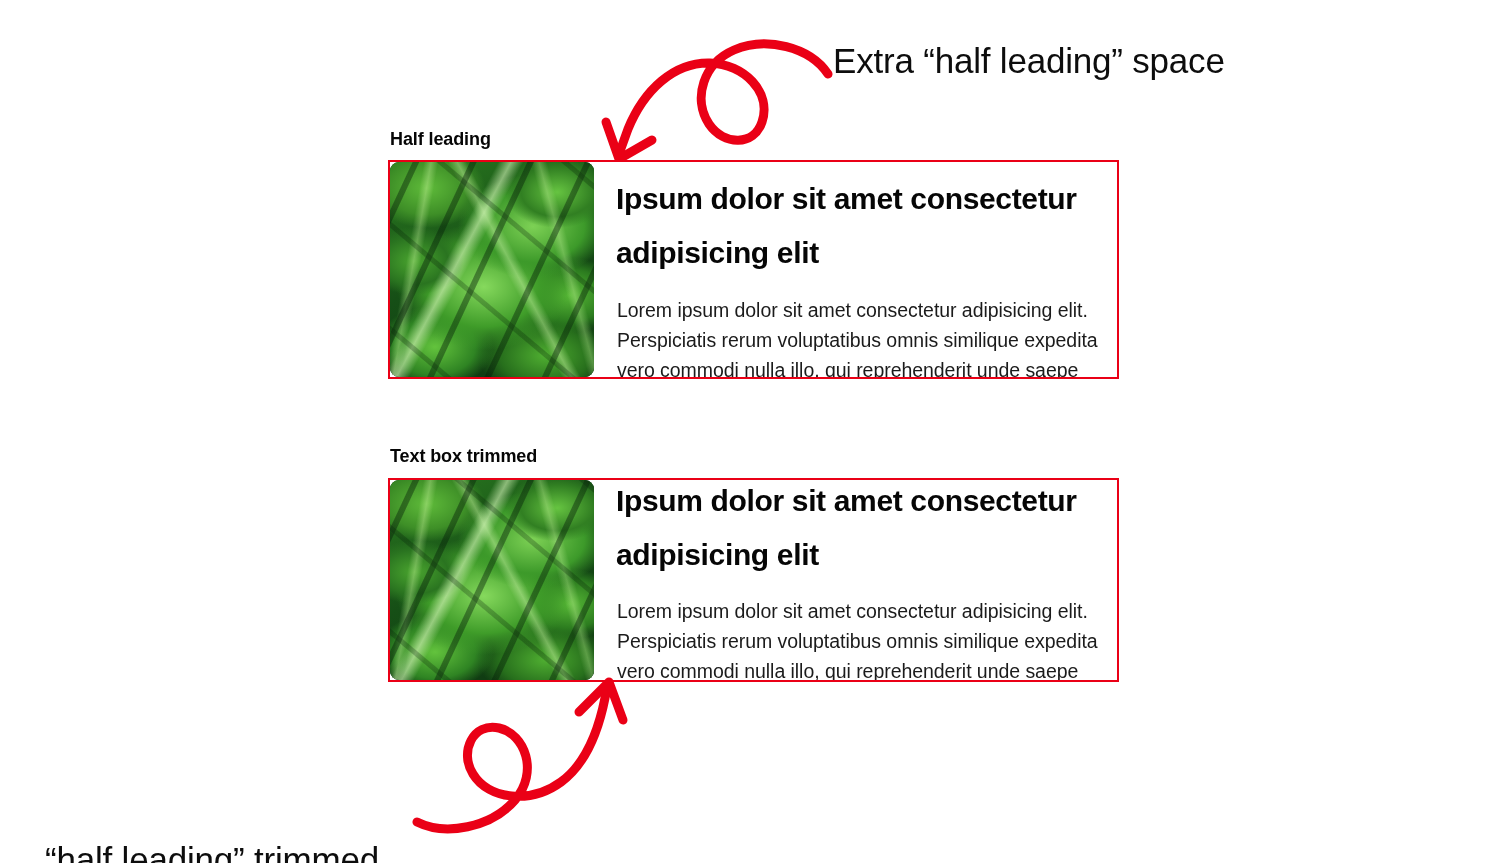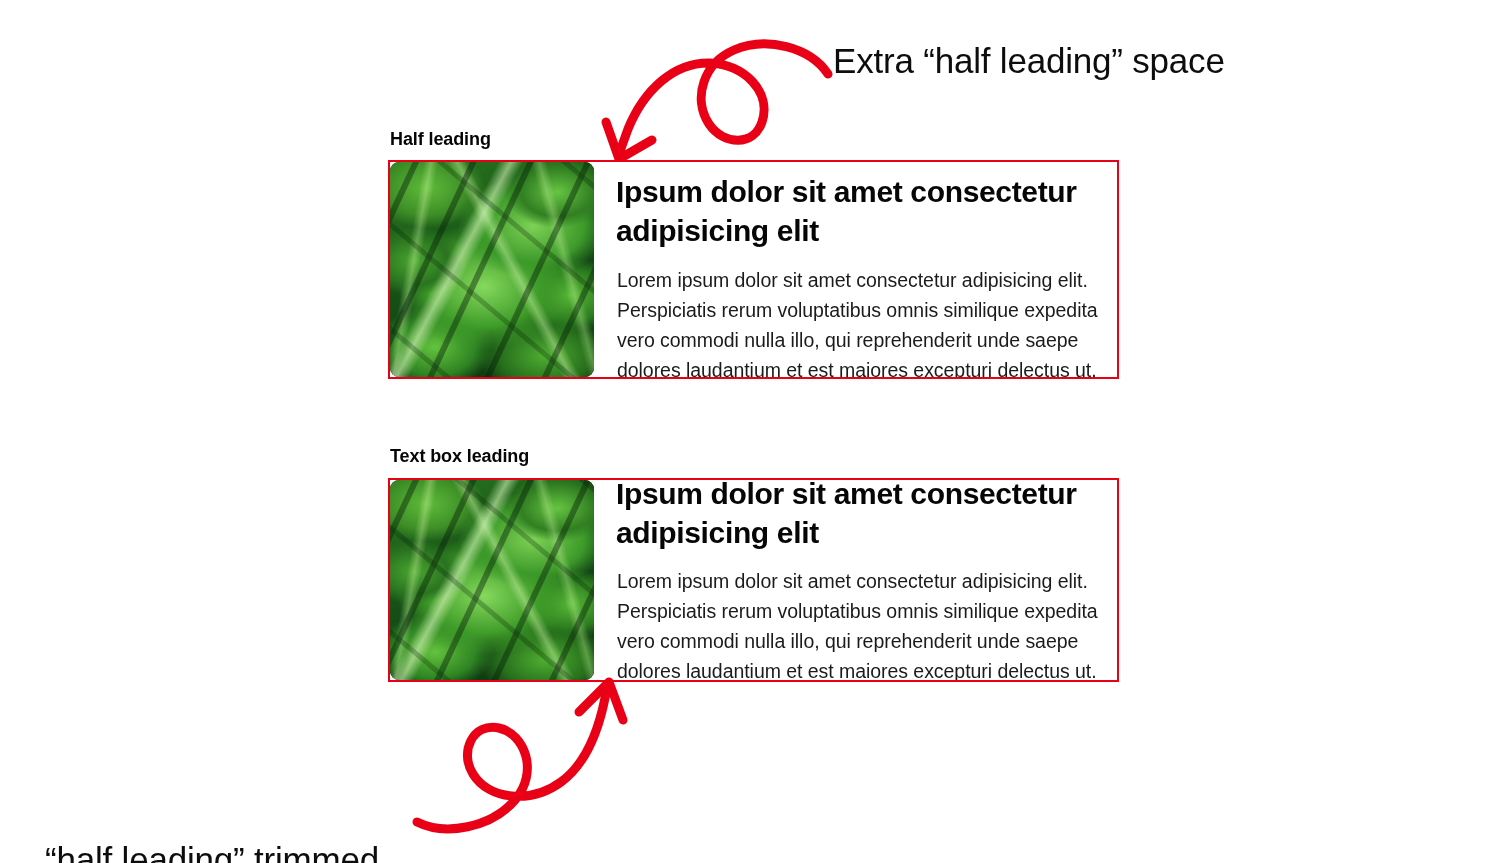--- a/index.html
+++ b/index.html
@@ -132,21 +132,21 @@
     flex: 1 1 auto;
     padding-left: 22px;
     padding-right: 14px;
     box-sizing: border-box;
   }
 
   .card-heading {
     font-family: "Liberation Sans", sans-serif;
     font-weight: bold;
     font-size: 30px;
-    line-height: 39px;
+    line-height: 54px;
     letter-spacing: -0.35px;
     color: #060606;
     margin: 0;
   }
   .card-paragraph {
     font-family: "Liberation Sans", sans-serif;
     font-weight: 400;
     font-size: 19.5px;
     line-height: 30px;
     letter-spacing: -0.05px;
@@ -198,21 +198,21 @@
   <div class="card" id="card-half-leading">
     <div class="card-thumb">
       <div class="leaf-photo"></div>
     </div>
     <div class="card-body">
       <h2 class="card-heading">Ipsum dolor sit amet consectetur adipisicing elit</h2>
       <p class="card-paragraph">Lorem ipsum dolor sit amet consectetur adipisicing elit. Perspiciatis rerum voluptatibus omnis similique expedita vero commodi nulla illo, qui reprehenderit unde saepe dolores laudantium et est maiores excepturi delectus ut.</p>
     </div>
   </div>
 
-  <div class="section-label" id="label-trimmed">Text box leading</div>
+  <div class="section-label" id="label-trimmed">Text box trimmed</div>
 
   <div class="card" id="card-trimmed">
     <div class="card-thumb">
       <div class="leaf-photo"></div>
     </div>
     <div class="card-body">
       <h2 class="card-heading">Ipsum dolor sit amet consectetur adipisicing elit</h2>
       <p class="card-paragraph">Lorem ipsum dolor sit amet consectetur adipisicing elit. Perspiciatis rerum voluptatibus omnis similique expedita vero commodi nulla illo, qui reprehenderit unde saepe dolores laudantium et est maiores excepturi delectus ut.</p>
     </div>
   </div>

